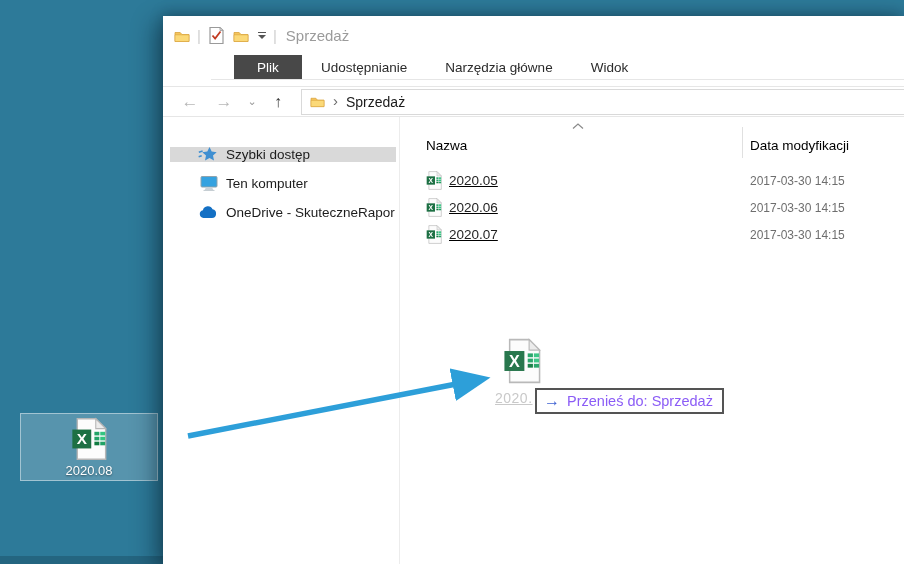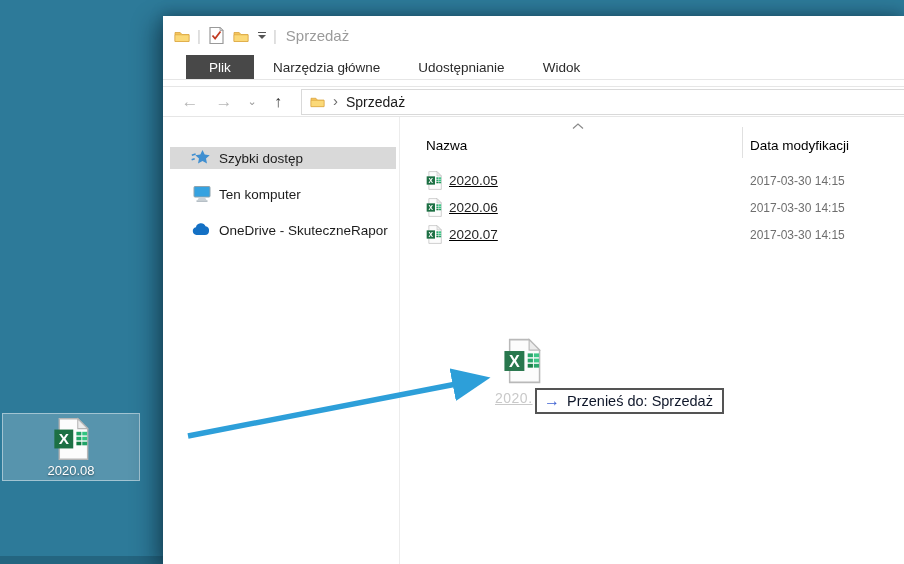--- a/index.html
+++ b/index.html
@@ -4,61 +4,61 @@
 <style>
   * { margin:0; padding:0; box-sizing:border-box; }
   html,body { width:904px; height:564px; overflow:hidden;
     font-family:"Liberation Sans", sans-serif; }
   body { position:relative; background:#2d7a99; }
 
   
   .desktop-bottom-strip { position:absolute; left:0; top:556px; width:163px; height:8px;
     background:rgba(10,40,55,.25); }
 
-  .desktop-icon { position:absolute; left:2px; top:413px; width:138px; height:68px;
+  .desktop-icon { position:absolute; left:20px; top:413px; width:138px; height:68px;
     background:rgba(255,255,255,.20); border:1px solid rgba(255,255,255,.45);
     display:flex; flex-direction:column; align-items:center; padding-top:3px; }
   .desktop-icon .label { margin-top:2px; color:#fff; font-size:13px;
     text-shadow:0 1px 2px rgba(0,0,0,.45); }
 
   
   .window { position:absolute; left:163px; top:16px; width:741px; height:548px;
     background:#fff; box-shadow:-8px 6px 22px rgba(5,25,35,.45), 0 -3px 12px rgba(5,25,35,.25); }
 
   .titlebar { height:39px; display:flex; align-items:center; padding-left:11px; background:#fff; }
   .titlebar .sep { color:#cfcfcf; font-size:15px; margin:0 7px; }
   .titlebar .title { color:#9b9b9b; font-size:15px; margin-left:2px; }
   .qat-caret { display:flex; flex-direction:column; align-items:center; margin-left:9px; cursor:default; }
   .qat-caret .bar { width:8px; height:0; border-top:1.6px solid #555; margin-bottom:2px; }
   .qat-caret .tri { width:0; height:0; border-left:4px solid transparent;
     border-right:4px solid transparent; border-top:4px solid #555; }
 
-  .tabs { height:25px; display:flex; align-items:stretch; border-bottom:1px solid #e6e6e6; background:#fff; }
+  .tabs { height:25px; display:flex; align-items:stretch; border-bottom:1px solid #e6e6e6; background:#fff;margin-left:48px; }
   .tab-file { width:68px; margin-left:23px; background:#484848; color:#fff;
     display:flex; align-items:center; justify-content:center; font-size:13.5px; }
   .tab { display:flex; align-items:center; padding:0 19px; color:#2b2b2b; font-size:13.5px; }
   .ribbon-strip { height:7px; border-bottom:1px solid #e6e6e6; background:#fff; }
 
   .navbar { height:30px; display:flex; align-items:center; border-bottom:1px solid #e6e6e6;
     padding-left:10px; background:#fff; }
   .nav-btn { width:34px; text-align:center; font-size:17px; }
   .nav-back,.nav-fwd { color:#b7b7b7; }
   .nav-drop { width:22px; text-align:center; color:#9a9a9a; font-size:11px; }
   .nav-up { color:#3a3a3a; width:30px; text-align:center; font-size:16px; }
   .addressbar { flex:1; height:26px; margin-left:8px; border:1px solid #d9d9d9; border-right:none;
     display:flex; align-items:center; padding-left:8px; background:#fff; }
   .addressbar .crumb-sep { color:#6a6a6a; font-size:15px; margin:0 8px 2px 8px; }
   .addressbar .crumb { color:#1a1a1a; font-size:14px; }
 
   .content { position:relative; display:flex; height:447px; }
 
   
   .sidebar { width:237px; border-right:1px solid #ececec; padding-top:30px; overflow:hidden; }
-  .side-item { height:22px; margin:0 3px 14px 7px; display:flex; align-items:center;
-    padding-left:21px; white-space:nowrap; overflow:hidden; }
+  .side-item { height:15px; margin:0 3px 14px 7px; display:flex; align-items:center;
+    padding-left:28px; white-space:nowrap; overflow:hidden; }
   .side-item.selected { background:#d9d9d9; }
   .side-item .ico { width:20px; height:18px; margin-right:8px; flex:0 0 auto; }
   .side-item .lbl { font-size:13.5px; color:#1c1c1c; }
 
   
   .filelist { flex:1; position:relative; }
   .sort-caret { position:absolute; left:172px; top:6px; }
   .colhead { position:absolute; top:14px; left:0; right:0; height:28px; display:flex; align-items:center; }
   .colhead .c1 { margin-left:26px; font-size:13.5px; color:#000000; }
   .colhead .c2 { margin-left:0; font-size:13.5px; color:#000000; position:absolute; left:350px; }
@@ -69,21 +69,21 @@
   .frow .fname { margin-left:7px; font-size:13.5px; color:#1f1f1f; }
   .frow .fdate { position:absolute; left:350px; font-size:12px; color:#6e6e6e; }
 
   
   .drag-ghost-icon { position:absolute; left:340px; top:322px; width:38px; height:46px; opacity:.95; }
   .drag-ghost-label { position:absolute; left:332px; top:374px; font-size:14px; color:#c9c9c9;
     text-shadow:0 0 2px #fff, 0 0 1px #fff; letter-spacing:.5px;text-decoration:underline; }
   .drag-tooltip { position:absolute; left:372px; top:372px; height:26px; background:#fff;
     border:2px solid #545454; display:flex; align-items:center; padding:0 9px 0 7px; }
   .drag-tooltip .arr { color:#3f62d2; font-size:16px; margin-right:7px; }
-  .drag-tooltip .txt { color:#0f172a; font-size:14.5px; white-space:nowrap; }
+  .drag-tooltip .txt { color:#8b5cf6; font-size:14.5px; white-space:nowrap; }
 
   
   .annot { position:absolute; left:0; top:0; width:904px; height:564px; pointer-events:none; }
 </style>
 </head>
 <body>
 
 <svg width="0" height="0" style="position:absolute">
   <defs>
     <g id="excel-icon">
@@ -132,22 +132,22 @@
     <span class="qat-caret">
       <span class="bar"></span>
         <span class="tri"></span>
     </span>
     <span class="sep">|</span>
     <span class="title">Sprzedaż</span>
   </div>
 
   <div class="tabs">
     <div class="tab-file">Plik</div>
+    <div class="tab">Udostępnianie</div>
     <div class="tab">Narzędzia główne</div>
-    <div class="tab">Udostępnianie</div>
     <div class="tab">Widok</div>
   </div>
   <div class="ribbon-strip"></div>
 
   <div class="navbar">
     <span class="nav-btn nav-back">←</span>
     <span class="nav-btn nav-fwd">→</span>
     <span class="nav-drop">⌄</span>
     <span class="nav-up">↑</span>
     <div class="addressbar">

